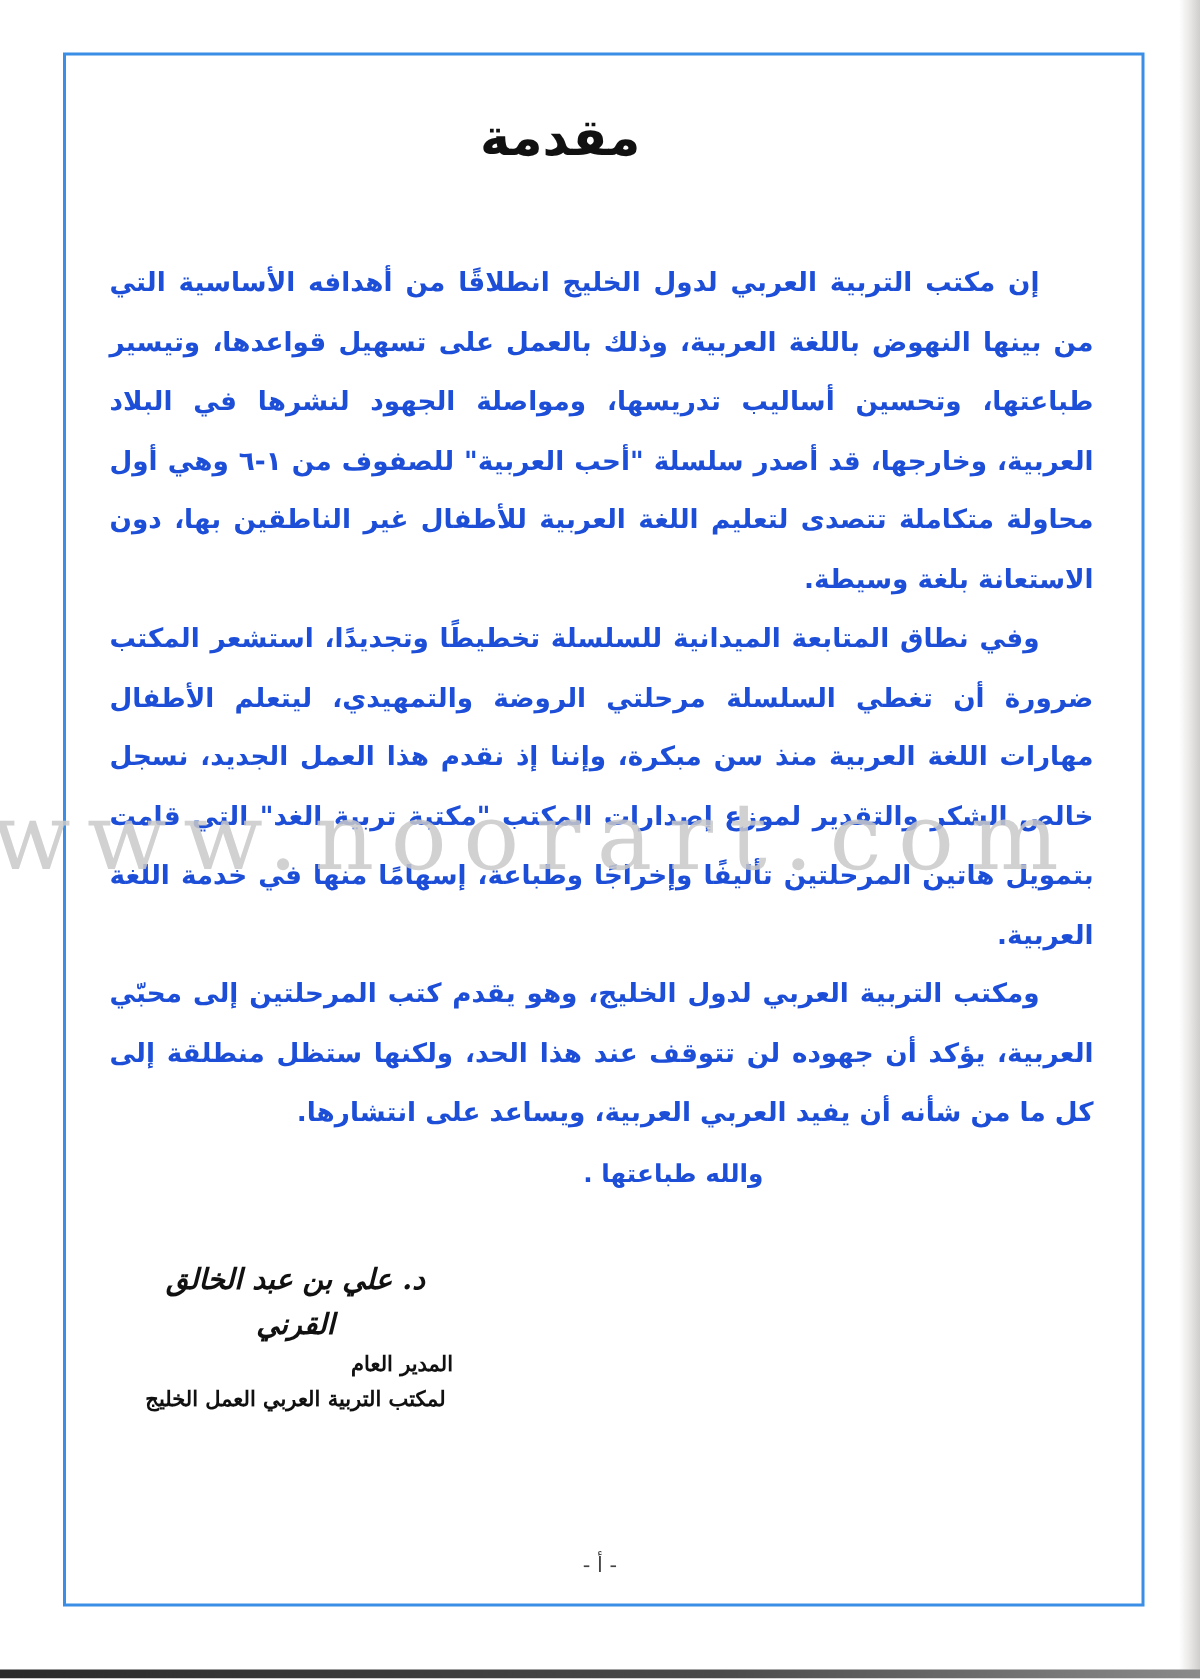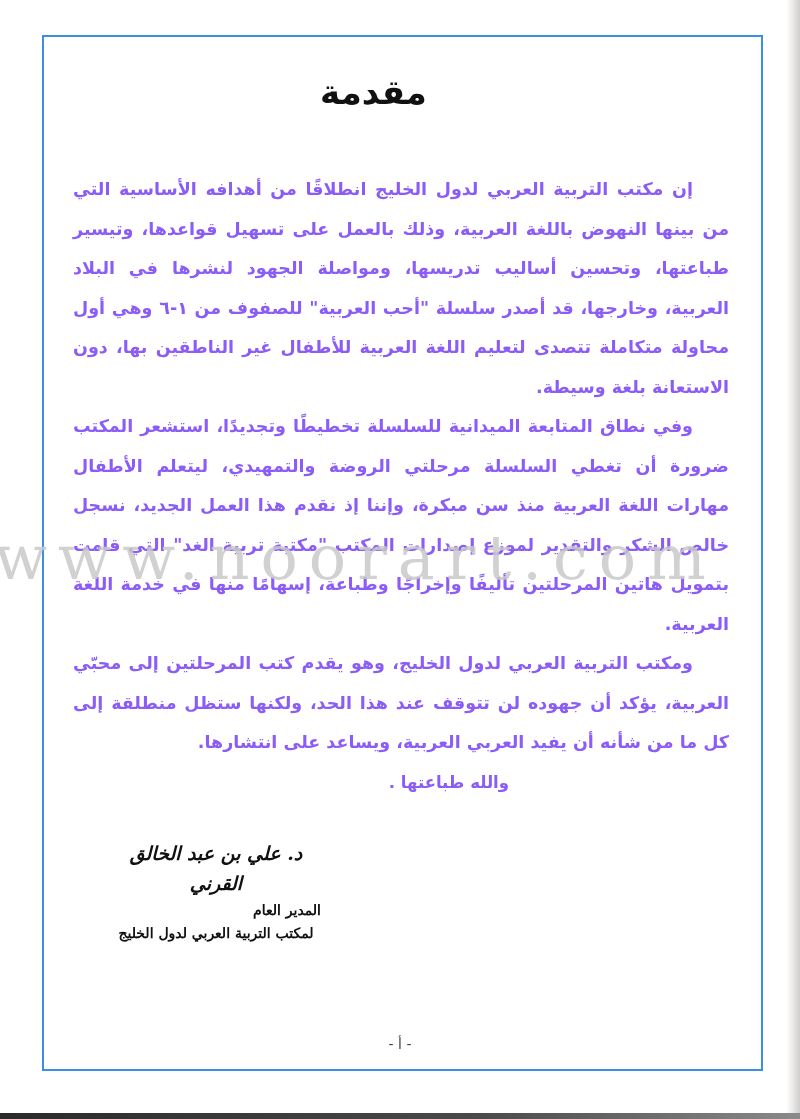--- a/index.html
+++ b/index.html
@@ -57,21 +57,21 @@
     .body-text {
       position: absolute;
       left: 73px;
       top: 170px;
       width: 656px;
       direction: rtl;
       text-align: justify;
       font-size: 17.5px;
       font-weight: bold;
       line-height: 39.5px;
-      color: #8b5cf6;
+      color: #1d4ed8;
     }
     .body-text p {
       margin: 0;
       text-indent: 36px;
       text-align-last: right;
     }
     .body-text p.closing {
       text-indent: 0;
       padding-right: 220px;
       font-size: 16.5px;
@@ -85,21 +85,21 @@
       font-size: 62px;
       color: #c9c9c9;
       letter-spacing: 11px;
       white-space: nowrap;
       line-height: 62px;
       pointer-events: none;
       opacity: 0.85;
     }
     .signature {
       position: absolute;
-      left: 111px;
+      left: 92px;
       top: 838px;
       width: 210px;
       direction: rtl;
       text-align: center;
       font-family: "DejaVu Serif", serif;
       font-weight: bold;
       color: #111;
     }
     .signature .sig-name {
       font-size: 19px;
@@ -141,16 +141,16 @@
   <p>وفي نطاق المتابعة الميدانية للسلسلة تخطيطًا وتجديدًا، استشعر المكتب ضرورة أن تغطي السلسلة مرحلتي الروضة والتمهيدي، ليتعلم الأطفال مهارات اللغة العربية منذ سن مبكرة، وإننا إذ نقدم هذا العمل الجديد، نسجل خالص الشكر والتقدير لموزع إصدارات المكتب "مكتبة تربية الغد" التي قامت بتمويل هاتين المرحلتين تأليفًا وإخراجًا وطباعة، إسهامًا منها في خدمة اللغة العربية.</p>
   <p>ومكتب التربية العربي لدول الخليج، وهو يقدم كتب المرحلتين إلى محبّي العربية، يؤكد أن جهوده لن تتوقف عند هذا الحد، ولكنها ستظل منطلقة إلى كل ما من شأنه أن يفيد العربي العربية، ويساعد على انتشارها.</p>
   <p class="closing">والله طباعتها .</p>
 </div>
 
 <div class="watermark">www.noorart.com</div>
 
 <div class="signature">
   <div class="sig-name">د. علي بن عبد الخالق القرني</div>
   <div class="sig-role">المدير العام</div>
-  <div class="sig-org">لمكتب التربية العربي لدول الخليج</div>
+  <div class="sig-org">لمكتب التربية العربي العمل الخليج</div>
 </div>
 
 <div class="page-number">- أ -</div>
 
 </body></html>

